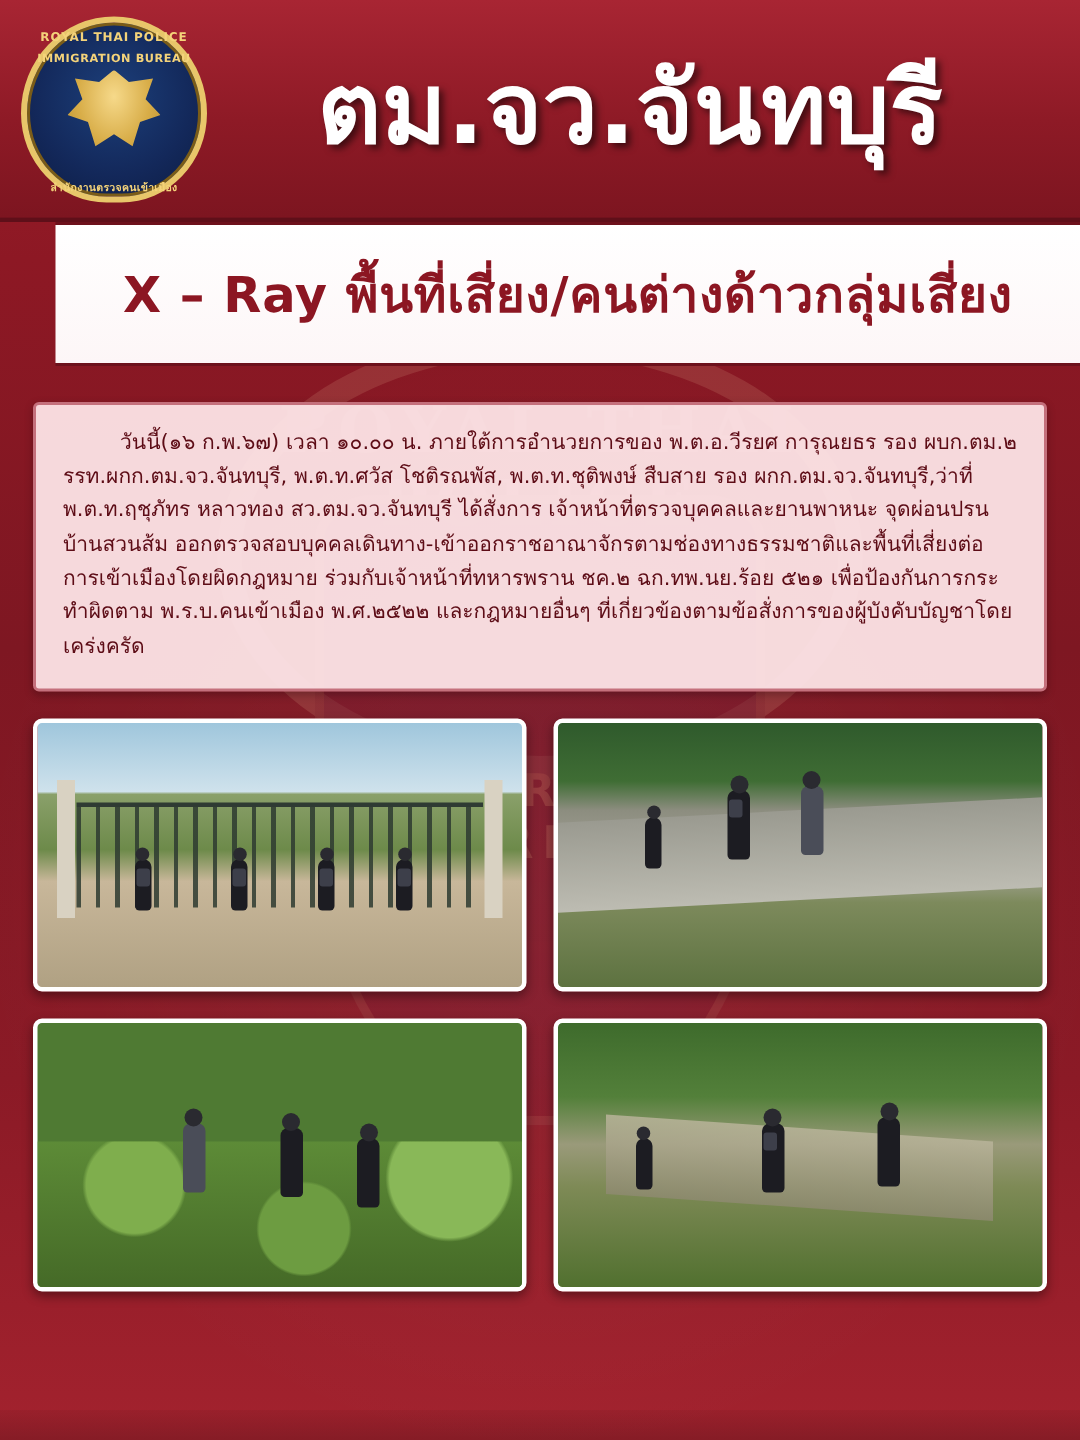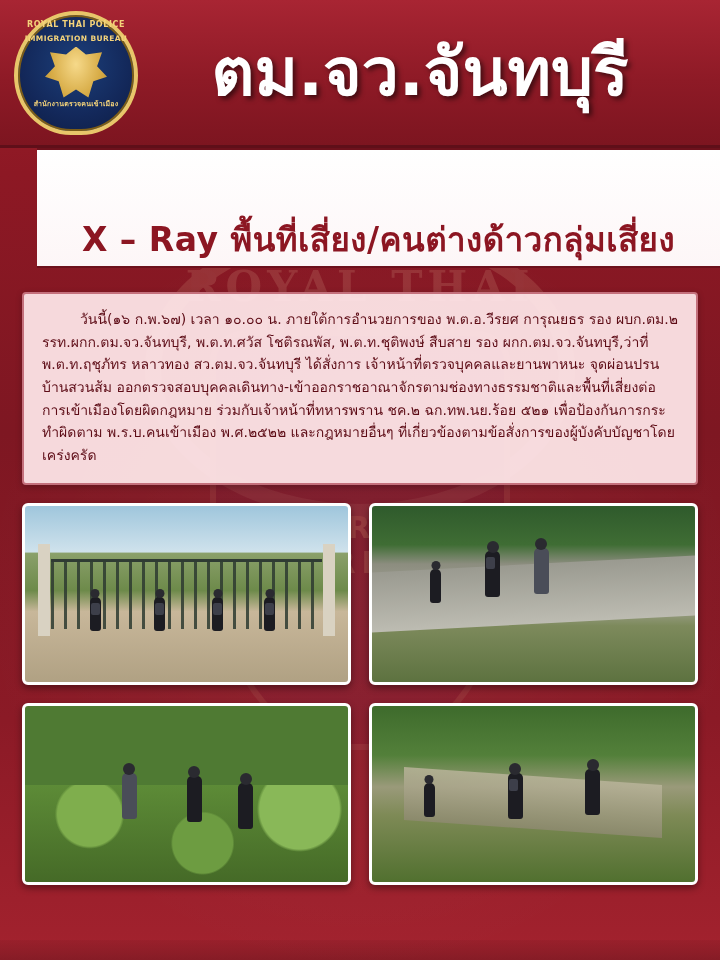--- a/index.html
+++ b/index.html
@@ -70,21 +70,21 @@
     border: 4px solid #e8c66a;
     border-radius: 50% 50% 46% 46% / 52% 52% 48% 48%;
     box-shadow: 0 0 0 2px #7a5c18 inset;
   }
   .logo-top-text, .logo-mid-text, .logo-bot-text {
     position: absolute; left: 0; width: 100%; text-align: center;
     color: #f4d37a; font-weight: bold;
   }
   .logo-top-text { top: 9px; font-size: 8px; letter-spacing: .6px; }
   .logo-mid-text { top: 23px; font-size: 7.5px; letter-spacing: .4px; }
-  .logo-bot-text { bottom: 26px; font-size: 7px; letter-spacing: .2px; }
+  .logo-bot-text { bottom: 5px; font-size: 7px; letter-spacing: .2px; }
   .logo-garuda {
     position: absolute; left: 50%; top: 36px; transform: translateX(-50%);
     width: 62px; height: 58px;
     background:
       radial-gradient(ellipse at 50% 30%, #f6d98a 0%, #d8ad48 55%, #b78b2c 100%);
     clip-path: polygon(50% 0%, 66% 14%, 92% 10%, 84% 34%, 100% 52%, 78% 60%, 70% 88%, 50% 74%, 30% 88%, 22% 60%, 0% 52%, 16% 34%, 8% 10%, 34% 14%);
   }
   .header-title {
     flex: 1;
     text-align: center;
@@ -93,23 +93,23 @@
     line-height: 1;
     font-weight: bold;
     text-shadow: 3px 3px 5px rgba(0,0,0,0.55);
     padding-right: 18px;
     font-family: "DejaVu Sans", "Liberation Sans", sans-serif;
   }
 
   
   .subtitle-bar {
     position: relative;
-    height: 120px;
+    height: 96px;
     background: linear-gradient(180deg, #ffffff 0%, #fdf6f7 100%);
-    display: flex; align-items: flex-end; justify-content: center;
+    display: flex; align-items: center; justify-content: center;
     border-top: 2px solid #6d111c;
     border-bottom: 2px solid #6d111c;
     margin-left: 37px;
   }
   .subtitle-text {
     color: #8c1622;
     font-size: 33px;
     font-weight: bold;
     text-align: center;
     letter-spacing: .5px;

